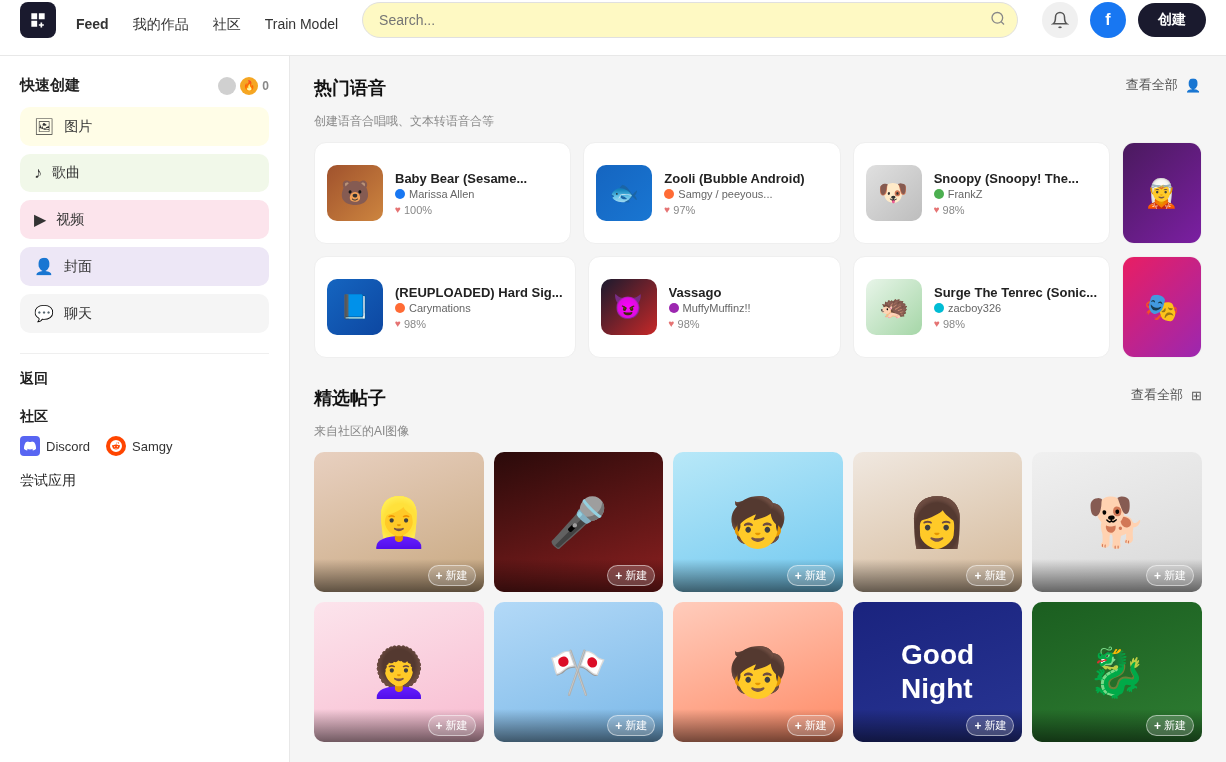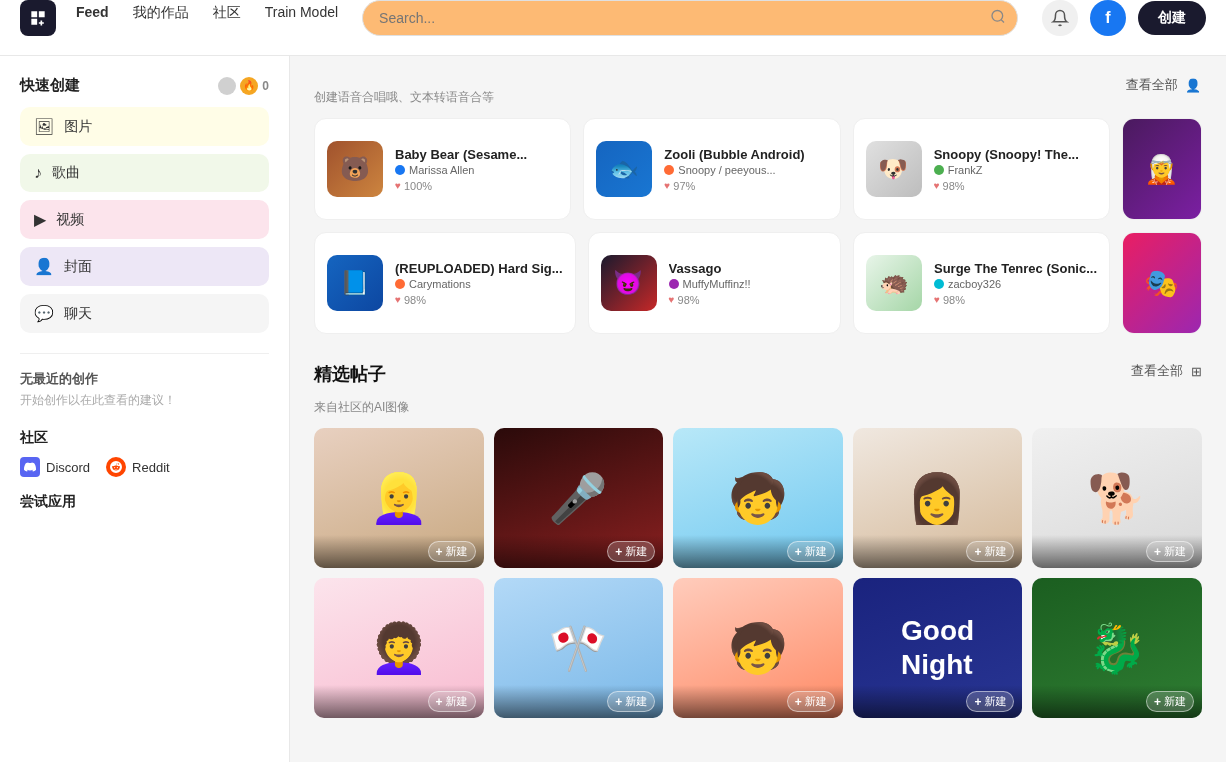--- a/index.html
+++ b/index.html
@@ -1,30 +1,30 @@
 <!DOCTYPE html>
 <html><head>
   <meta charset="utf-8">
   <style>
     * { box-sizing: border-box; margin: 0; padding: 0; }
     body { font-family: -apple-system, BlinkMacSystemFont, 'Segoe UI', sans-serif; background: #f5f5f5; color: #333; font-size: 14px; }
 
     
     .navbar {
-      display: flex; align-items: flex-start; background: #fff;
-      padding: 0 20px; height: 56px; border-bottom: 1px solid #e8e8e8;
+      display: flex; align-items: flex-end; background: #fff;
+      padding: 17px 20px; height: 56px; border-bottom: 1px solid #e8e8e8;
       position: sticky; top: 0; z-index: 100;
     }
     .nav-logo { width: 36px; height: 36px; background: #1a1a2e; border-radius: 8px; display: flex; align-items: center; justify-content: center; margin-right: 20px; flex-shrink: 0; }
     .nav-logo svg { fill: #fff; width: 20px; height: 20px; }
     .nav-links { display: flex; gap: 24px; }
     .nav-link { font-size: 14px; color: #333; cursor: pointer; text-decoration: none; padding: 4px 0; }
     .nav-link.active { font-weight: 600; }
     .nav-search { flex: 1; margin: 0 24px; position: relative; }
-    .nav-search input { width: 100%; padding: 9px 40px 9px 16px; border: 1.5px solid #e0e0e0; border-radius: 24px; font-size: 14px; outline: none; background: #fdba74; }
+    .nav-search input { width: 100%; padding: 9px 40px 9px 16px; border: 1.5px solid #e0e0e0; border-radius: 24px; font-size: 14px; outline: none; background: #fef9c3; }
     .nav-search .search-icon-wrap { position: absolute; right: 12px; top: 50%; transform: translateY(-50%); color: #888; }
     .nav-actions { display: flex; align-items: center; gap: 12px; margin-left: auto; }
     .nav-bell { width: 36px; height: 36px; border-radius: 50%; background: #f0f0f0; display: flex; align-items: center; justify-content: center; cursor: pointer; }
     .nav-avatar { width: 36px; height: 36px; border-radius: 50%; background: #1877f2; display: flex; align-items: center; justify-content: center; color: #fff; font-weight: 700; font-size: 16px; cursor: pointer; }
     .nav-create-btn { background: #1a1a2e; color: #fff; border: none; border-radius: 24px; padding: 8px 20px; font-size: 14px; font-weight: 600; cursor: pointer; }
 
     
     .main-layout { display: flex; gap: 0; min-height: calc(100vh - 56px); }
 
     
@@ -49,21 +49,21 @@
     .sidebar-no-recent-sub { font-size: 12px; color: #aaa; }
 
     .sidebar-community { margin-top: 20px; }
     .sidebar-community-title { font-size: 14px; font-weight: 700; color: #222; margin-bottom: 10px; }
     .community-links { display: flex; gap: 16px; flex-wrap: wrap; }
     .community-link { display: flex; align-items: center; gap: 6px; font-size: 13px; color: #333; cursor: pointer; font-weight: 500; }
     .discord-icon { width: 20px; height: 20px; background: #5865f2; border-radius: 4px; display: flex; align-items: center; justify-content: center; }
     .reddit-icon { width: 20px; height: 20px; background: #ff4500; border-radius: 50%; display: flex; align-items: center; justify-content: center; }
 
     .sidebar-try-app { margin-top: 16px; }
-    .sidebar-try-title { font-size: 14px; font-weight: 700; color: #222; margin-bottom: 10px; }
+    .sidebar-try-title { font-size: 14px; font-weight: 400; color: #222; margin-bottom: 10px; }
     .app-links { display: flex; gap: 16px; }
     .app-link { display: flex; align-items: center; gap: 6px; font-size: 13px; color: #333; cursor: pointer; font-weight: 500; }
 
     .sidebar-footer { margin-top: 20px; font-size: 12px; color: #aaa; }
     .sidebar-footer a { color: #aaa; text-decoration: none; margin-right: 6px; }
 
     
     .content { flex: 1; padding: 20px 24px; overflow-y: auto; }
 
     
@@ -179,60 +179,58 @@
         <span>封面</span>
       </div>
       <div class="quick-item white">
         <span class="quick-item-icon">💬</span>
         <span>聊天</span>
       </div>
     </div>
 
     <hr class="sidebar-divider">
 
-
-    <div style="margin-top:10px;">
-      <div class="sidebar-no-recent-title">无最近的创作</div>
-      <div class="sidebar-no-recent-sub">开始创作以在此查看的建议！</div>
-    </div>
+    <div class="sidebar-back">返回</div>
+
 
     <div class="sidebar-community">
       <div class="sidebar-community-title">社区</div>
       <div class="community-links">
         <div class="community-link">
           <div class="discord-icon">
             <svg width="12" height="12" viewBox="0 0 24 24" fill="white">
                 <path d="M20.317 4.37a19.791 19.791 0 0 0-4.885-1.515.074.074 0 0 0-.079.037c-.21.375-.444.864-.608 1.25a18.27 18.27 0 0 0-5.487 0 12.64 12.64 0 0 0-.617-1.25.077.077 0 0 0-.079-.037A19.736 19.736 0 0 0 3.677 4.37a.07.07 0 0 0-.032.027C.533 9.046-.32 13.58.099 18.057c.001.022.015.044.036.06 2.052 1.509 4.041 2.423 5.993 3.03a.078.078 0 0 0 .084-.028c.462-.63.874-1.295 1.226-1.994a.076.076 0 0 0-.041-.106 13.107 13.107 0 0 1-1.872-.892.077.077 0 0 1-.008-.128 10.2 10.2 0 0 0 .372-.292.074.074 0 0 1 .077-.01c3.928 1.793 8.18 1.793 12.062 0a.074.074 0 0 1 .078.01c.12.098.246.198.373.292a.077.077 0 0 1-.006.127 12.299 12.299 0 0 1-1.873.892.077.077 0 0 0-.041.107c.36.698.772 1.362 1.225 1.993a.076.076 0 0 0 .084.028 19.839 19.839 0 0 0 6.002-3.03.077.077 0 0 0 .032-.054c.5-5.177-.838-9.674-3.549-13.66a.061.061 0 0 0-.031-.03z"></path>
               </svg>
           </div>
           <span>Discord</span>
         </div>
         <div class="community-link">
           <div class="reddit-icon">
             <svg width="12" height="12" viewBox="0 0 24 24" fill="white">
                 <path d="M12 0A12 12 0 0 0 0 12a12 12 0 0 0 12 12 12 12 0 0 0 12-12A12 12 0 0 0 12 0zm5.01 4.744c.688 0 1.25.561 1.25 1.249a1.25 1.25 0 0 1-2.498.056l-2.597-.547-.8 3.747c1.824.07 3.48.632 4.674 1.488.308-.309.73-.491 1.207-.491.968 0 1.754.786 1.754 1.754 0 .716-.435 1.333-1.01 1.614a3.111 3.111 0 0 1 .042.52c0 2.694-3.13 4.87-7.004 4.87-3.874 0-7.004-2.176-7.004-4.87 0-.183.015-.366.043-.534A1.748 1.748 0 0 1 4.028 12c0-.968.786-1.754 1.754-1.754.463 0 .898.196 1.207.49 1.207-.883 2.878-1.43 4.744-1.487l.885-4.182a.342.342 0 0 1 .14-.197.35.35 0 0 1 .238-.042l2.906.617a1.214 1.214 0 0 1 1.108-.701zM9.25 12C8.561 12 8 12.562 8 13.25c0 .687.561 1.248 1.25 1.248.687 0 1.248-.561 1.248-1.249 0-.688-.561-1.249-1.249-1.249zm5.5 0c-.687 0-1.248.561-1.248 1.25 0 .687.561 1.248 1.249 1.248.688 0 1.249-.561 1.249-1.249 0-.687-.562-1.249-1.25-1.249zm-5.466 3.99a.327.327 0 0 0-.231.094.33.33 0 0 0 0 .463c.842.842 2.484.913 2.961.913.477 0 2.105-.056 2.961-.913a.361.361 0 0 0 .029-.463.33.33 0 0 0-.464 0c-.547.533-1.684.73-2.512.73-.828 0-1.979-.196-2.512-.73a.326.326 0 0 0-.232-.095z"></path>
               </svg>
           </div>
-          <span>Reddit</span>
+          <span>Samgy</span>
         </div>
       </div>
     </div>
 
     <div class="sidebar-try-app">
       <div class="sidebar-try-title">尝试应用</div>
     </div>
 
 
   </aside>
 
   <main class="content">
 
     <section class="section">
       <div class="section-header">
         <div class="section-header-left">
+          <div class="section-title">热门语音</div>
           <div class="section-sub">创建语音合唱哦、文本转语音合等</div>
         </div>
         <div class="section-header-right">
           <span>查看全部</span>
           <span>👤</span>
         </div>
       </div>
 
       <div style="display:grid; grid-template-columns: repeat(3,1fr) 80px; gap:12px; margin-bottom:12px;">
 
@@ -250,21 +248,21 @@
             </div>
           </div>
         </div>
 
         <div class="voice-card">
           <div class="voice-thumb bg-bubble">🐟</div>
           <div class="voice-info">
             <div class="voice-name">Zooli (Bubble Android)</div>
             <div class="voice-author">
               <div class="author-dot dot-orange"></div>
-              <span>Snoopy / peeyous...</span>
+              <span>Samgy / peeyous...</span>
             </div>
             <div class="voice-rating">
               <span class="heart-icon">♥</span>
               <span>97%</span>
             </div>
           </div>
         </div>
 
         <div class="voice-card">
           <div class="voice-thumb bg-snoopy">🐶</div>

